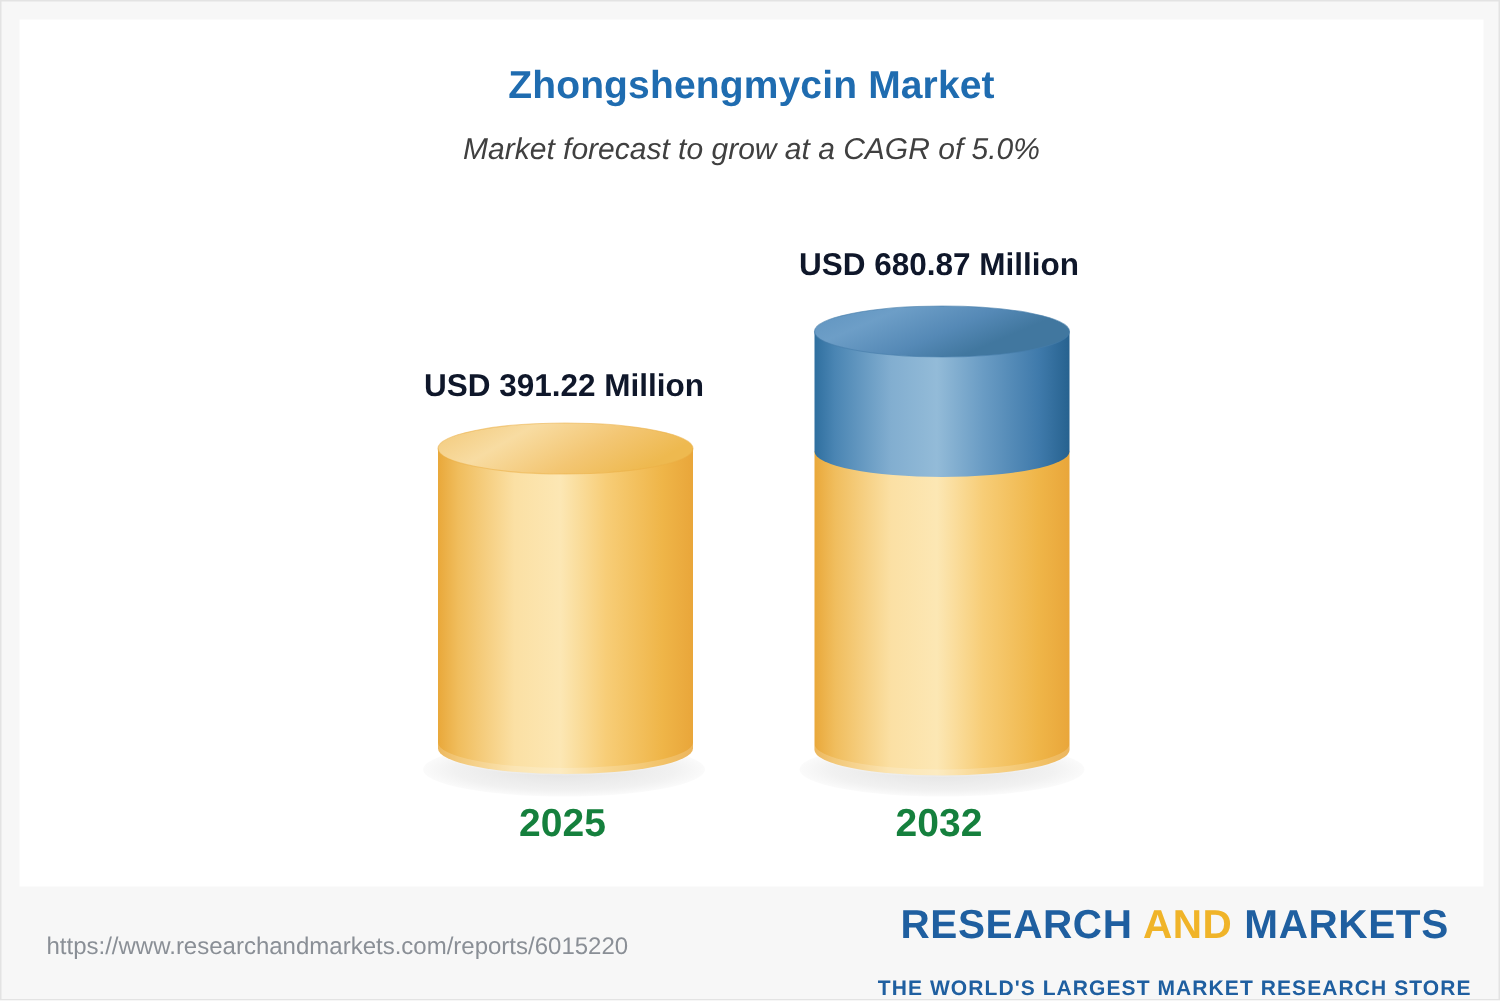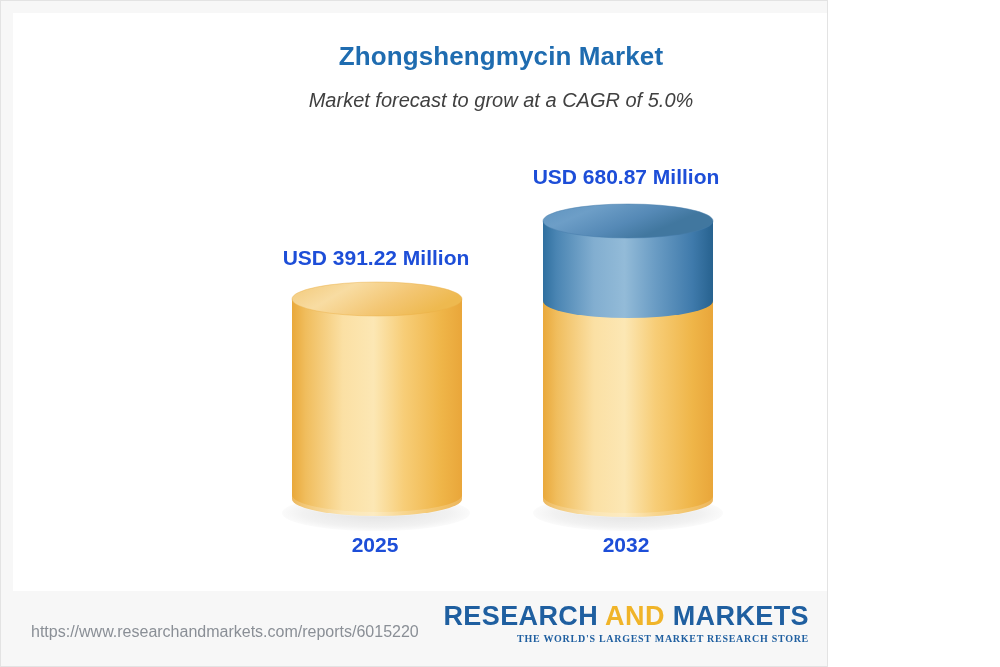--- a/index.html
+++ b/index.html
@@ -9,21 +9,21 @@
   }
   body {
     width: 1000px;
     height: 667px;
     background: #ffffff;
     font-family: "Liberation Sans", sans-serif;
     overflow: hidden;
   }
   #chart-card {
     position: relative;
-    width: 828px;
+    width: 1000px;
     height: 667px;
     box-sizing: border-box;
     background: #f7f7f7;
     border: 1px solid #e3e3e3;
     overflow: hidden;
   }
   
   #plot-area {
     position: absolute;
     left: 12px;
@@ -55,33 +55,33 @@
     font-weight: normal;
     color: #404040;
     font-style: italic;
   }
 
   
   .value-label {
     position: absolute;
     font-size: 21px;
     font-weight: bold;
-    color: #1d4ed8;
+    color: #0f172a;
     text-align: center;
     white-space: nowrap;
   }
   #value-label-0 { left: 235px; top: 245px; width: 280px; }
   #value-label-1 { left: 485px; top: 164px; width: 280px; }
 
   
   .cat-label {
     position: absolute;
-    font-size: 21px;
-    font-weight: bold;
-    color: #1d4ed8;
+    font-size: 26px;
+    font-weight: bold;
+    color: #15803d;
     text-align: center;
     white-space: nowrap;
     top: 532px;
     width: 200px;
   }
   #cat-label-0 { left: 274px; }
   #cat-label-1 { left: 525px; }
 
   
   .cylinder {
@@ -114,27 +114,26 @@
     font-size: 27px;
     font-weight: bold;
     letter-spacing: 0.4px;
     line-height: 1.05;
     color: #1f5fa0;
     white-space: nowrap;
     text-align: center;
   }
   #logo-main .word-and { color: #f0b429; }
   #logo-tagline {
-    font-size: 10px;
+    font-size: 14px;
     font-weight: bold;
     letter-spacing: 0.72px;
     color: #1f5fa0;
-    margin-top: 3px;
-    white-space: nowrap;
-    font-family: Liberation Serif, serif;
+    margin-top: 20px;
+    white-space: nowrap;
   }
 </style>
 </head>
 <body>
 
 <div id="chart-card">
 
   <div id="plot-area"></div>
 
   <div id="chart-title">Zhongshengmycin Market</div>

